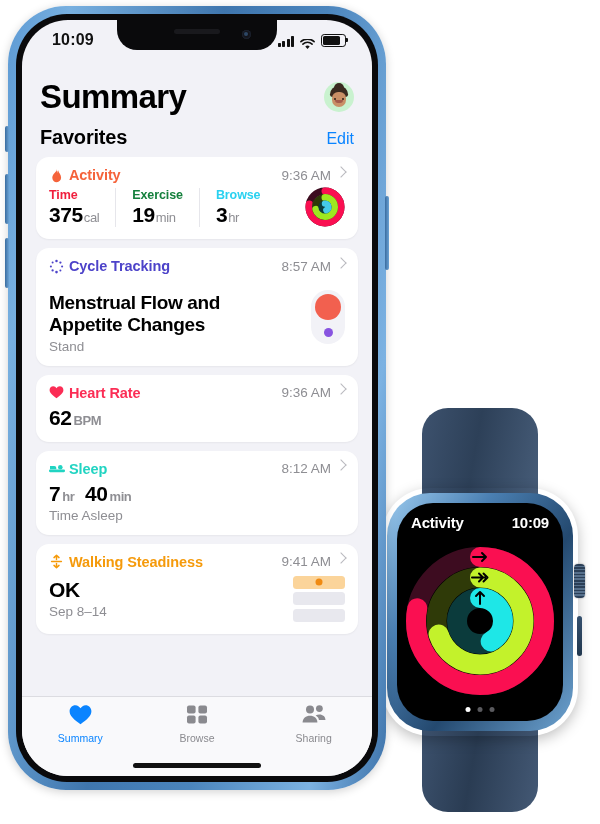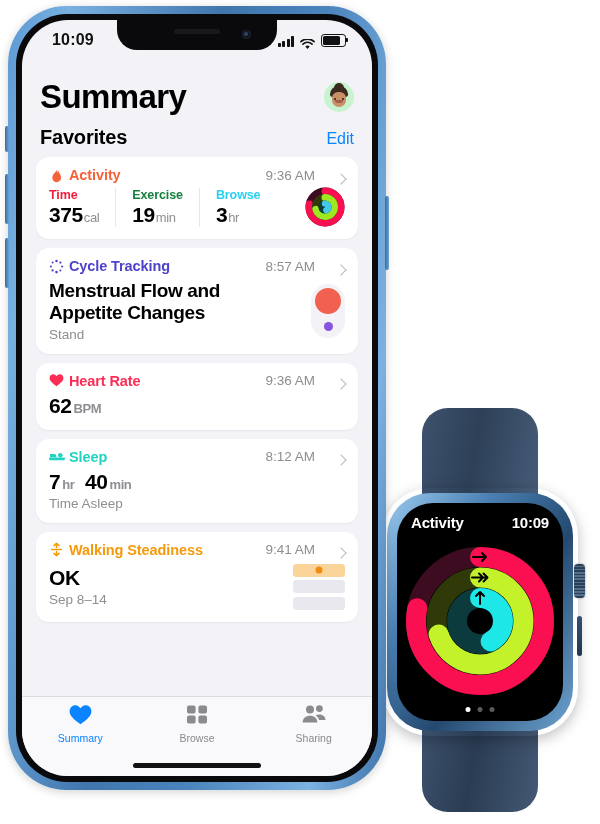--- a/index.html
+++ b/index.html
@@ -70,36 +70,36 @@
   .sec-title{font-size:20px;font-weight:bold;color:#000;letter-spacing:-.2px;}
   .edit-link{font-size:16px;color:#0a84ff;}
 
   .card{
     background:#fff;border-radius:13px;padding:10px 13px 12px 13px;
     margin-bottom:9px;box-shadow:0 1px 2px rgba(0,0,0,.05);
   }
   .card-top{display:flex;align-items:center;justify-content:space-between;margin-bottom:4px;}
   .card-tl{display:flex;align-items:center;gap:5px;min-width:0;}
   .card-name{font-size:14.5px;font-weight:bold;letter-spacing:-.1px;white-space:nowrap;}
-  .card-tr{display:flex;align-items:flex-end;gap:22px;flex:none;}
+  .card-tr{display:flex;align-items:flex-start;gap:6px;flex:none;}
   .card-time{font-size:13.5px;color:#8e8e93;}
   .chev{width:7px;height:7px;border-right:1.7px solid #b9b9be;border-top:1.7px solid #b9b9be;transform:rotate(45deg);}
 
   .metrics{display:flex;align-items:stretch;}
   .metric{padding-right:16px;margin-right:16px;border-right:1px solid #e6e6eb;}
   .metric:last-of-type{border-right:none;}
   .m-label{font-size:12.5px;font-weight:bold;margin-bottom:1px;letter-spacing:-.1px;}
   .m-val{font-size:21px;font-weight:bold;color:#000;letter-spacing:-.4px;white-space:nowrap;}
   .m-unit{font-size:13px;font-weight:normal;color:#8e8e93;margin-left:1px;}
   .act-body{display:flex;align-items:center;justify-content:space-between;}
 
   .big-line{font-size:21px;font-weight:bold;color:#000;letter-spacing:-.4px;}
   .big-line .u{font-size:13px;font-weight:bold;color:#8e8e93;margin-left:2px;}
   .sub-line{font-size:13.5px;color:#8e8e93;margin-top:2px;}
-  .hl-title{font-size:19px;font-weight:bold;color:#000;line-height:1.18;letter-spacing:-.35px;}
+  .hl-title{font-size:19px;font-weight:bold;color:#000;line-height:1.18;letter-spacing:-.35px;margin-top:12px;}
 
   .split{display:flex;align-items:center;justify-content:space-between;gap:10px;}
 
   
   .ico{width:15px;height:15px;flex:none;display:block;}
   
   .rings-mini{width:40px;height:40px;flex:none;}
   
   .cyc-pill{width:34px;height:54px;border-radius:17px;background:#f2f2f7;position:relative;flex:none;}
   .cyc-pill .big{position:absolute;left:4px;top:4px;width:26px;height:26px;border-radius:50%;background:#f2604f;}

